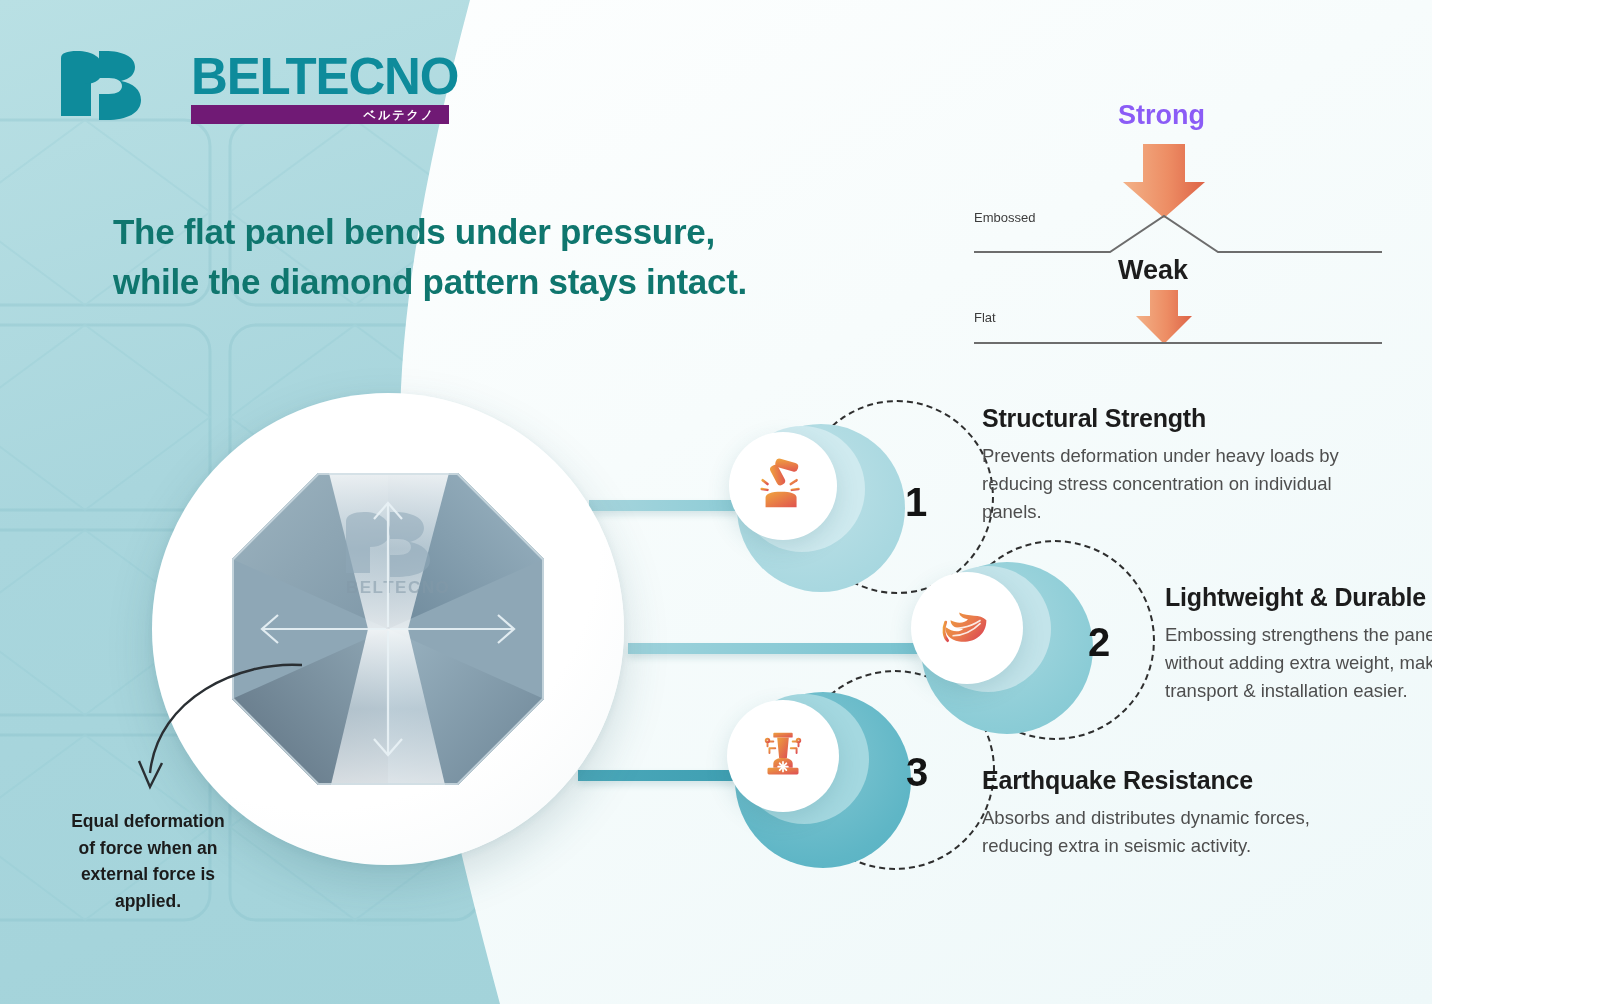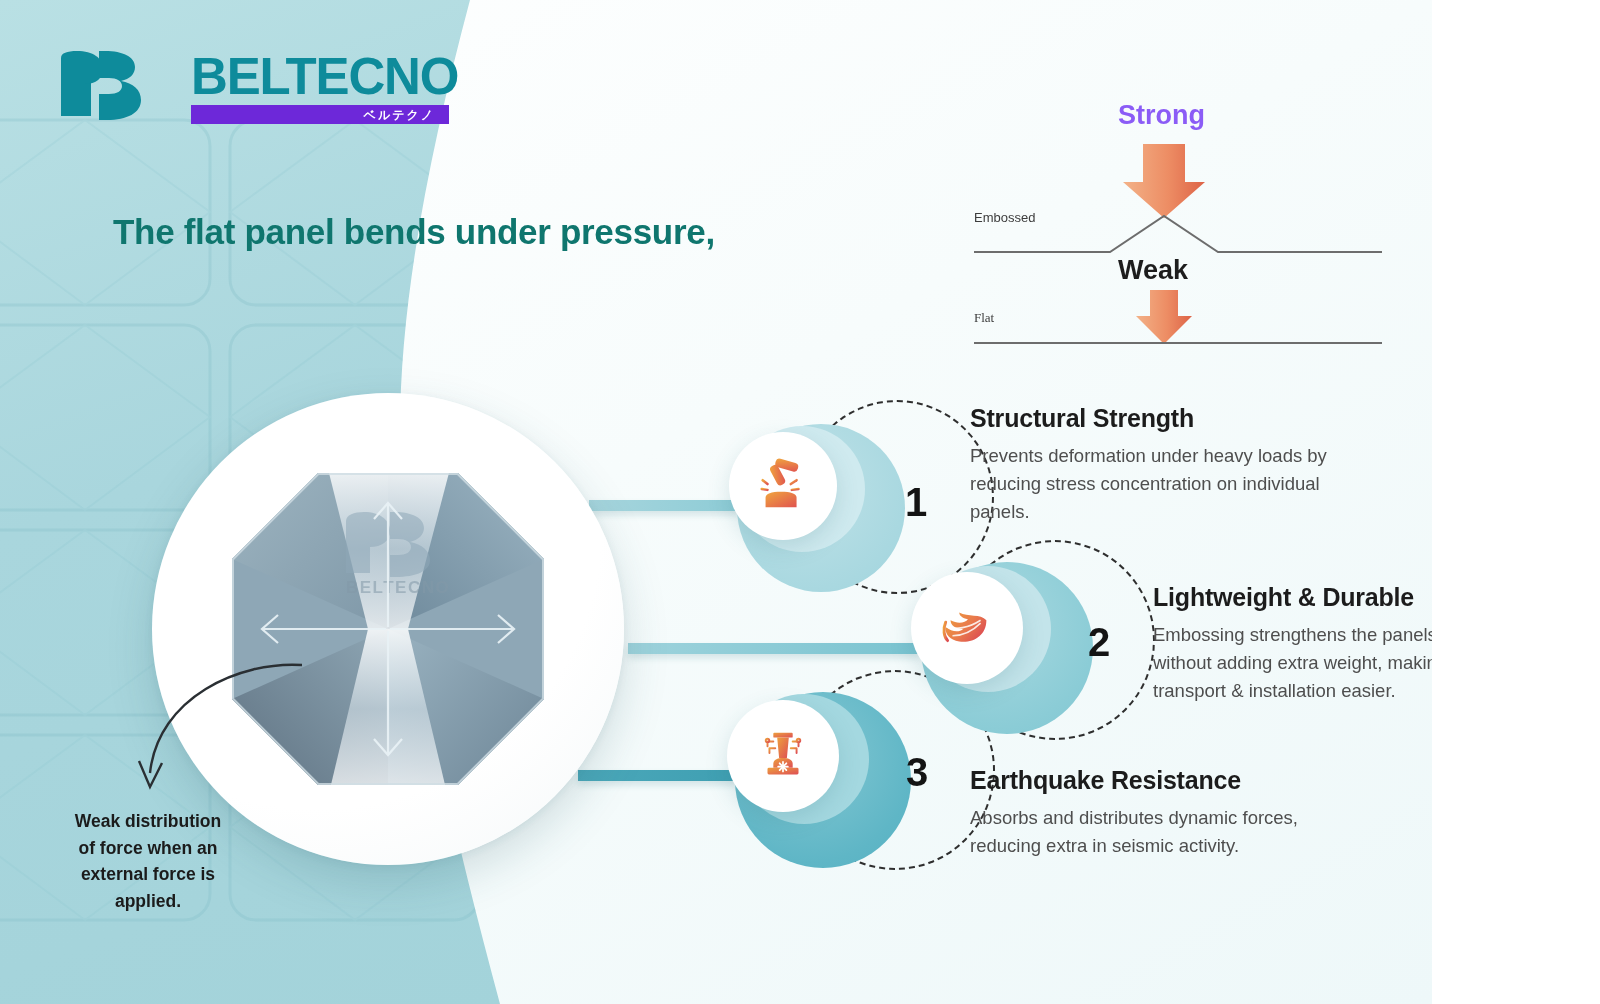--- a/index.html
+++ b/index.html
@@ -59,21 +59,21 @@
     font-weight: bold;
     letter-spacing: -1.2px;
     color: #0e8b9b;
     line-height: 0.95;
     font-family: "Liberation Sans", sans-serif;
   }
   .logo-bar {
     margin-top: 4px;
     width: 258px;
     height: 19px;
-    background: #6d28d9;
+    background: #701a75;
     position: relative;
   }
   .logo-kana {
     position: absolute;
     right: 14px; top: 50%;
     transform: translateY(-50%);
     color: #ffffff;
     font-size: 12px;
     letter-spacing: 2px;
     font-family: "DejaVu Sans", sans-serif;
@@ -115,21 +115,21 @@
     font-weight: bold;
     color: #1d1d1d;
   }
   .dg-tag {
     position: absolute;
     font-size: 13px;
     color: #3c3c3c;
     font-family: "Liberation Sans", sans-serif;
   }
   .dg-tag-embossed { left: 6px; top: 110px; }
-  .dg-tag-flat { left: 6px; top: 210px; font-family: Liberation Serif, serif; }
+  .dg-tag-flat { left: 6px; top: 210px; }
 
   
   .hero {
     position: absolute;
     left: 152px; top: 393px;
     width: 472px; height: 472px;
     z-index: 11;
   }
   .hero-circle {
     position: absolute;
@@ -222,21 +222,21 @@
   .node3 { left: 721px; top: 678px; width: 190px; height: 190px; }
   .node3 .ring-outer { left: 14px; top: 14px; width: 176px; height: 176px; background: radial-gradient(circle at 42% 36%, #84c8d3 0%, #5fb6c6 70%, #55b1c2 100%); }
   .node3 .ring-mid { left: 18px; top: 16px; width: 130px; height: 130px; background: #a4d8e0; }
   .node3 .node-disc { left: 6px; top: 22px; width: 112px; height: 112px; }
   .dash3 { left: 795px; top: 670px; width: 196px; height: 196px; }
   .num3 { left: 906px; top: 750px; }
 
   .node-icon { width: 62px; height: 62px; display: block; }
 
   
-  .feature { position: absolute; z-index: 10; }
+  .feature { position: absolute; z-index: 10; margin-left: 12px; }
   .feature-title {
     font-size: 25px;
     font-weight: bold;
     color: #1c1c1c;
     margin-bottom: 9px;
     letter-spacing: -0.2px;
   }
   .feature-body {
     font-size: 18.5px;
     color: #4e4e4e;
@@ -288,20 +288,21 @@
     <div class="logo-word-wrap">
       <div class="logo-word">BELTECNO</div>
       <div class="logo-bar">
         <span class="logo-kana">ベルテクノ</span>
       </div>
     </div>
   </div>
 
   <div class="headline">
     <span class="l1">The flat panel bends under pressure,</span>
+    <span class="l2">while the diamond pattern stays intact.</span>
   </div>
 
   <div class="diagram">
     <div class="dg-label-strong">Strong</div>
     <div class="dg-label-weak">Weak</div>
     <div class="dg-tag dg-tag-embossed">Embossed</div>
     <div class="dg-tag dg-tag-flat">Flat</div>
 
     <svg width="420" height="250" viewBox="0 0 420 250" style="position:absolute;left:0;top:0;">
       <defs>
@@ -390,21 +391,21 @@
       </g>
     </svg>
   </div>
 
   <svg class="curve-arrow" viewBox="0 0 230 180" xmlns="http://www.w3.org/2000/svg">
     <path d="M192 20 C130 16 48 52 40 128" fill="none" stroke="#2a2f33" stroke-width="2.4"></path>
     <path d="M29 116 L40 142 L52 118" fill="none" stroke="#2a2f33" stroke-width="2.4"></path>
   </svg>
 
   <div class="caption">
-    <span>Weak distribution</span><br>
+    <span>Equal deformation</span><br>
     <span>of force when an</span><br>
     <span>external force is</span><br>
     <span>applied.</span>
   </div>
 
   <div class="dashed-circle dash1"></div>
   <div class="node node1">
     <div class="ring-back ring-outer"></div>
     <div class="ring-back ring-mid"></div>
     <div class="node-disc">

